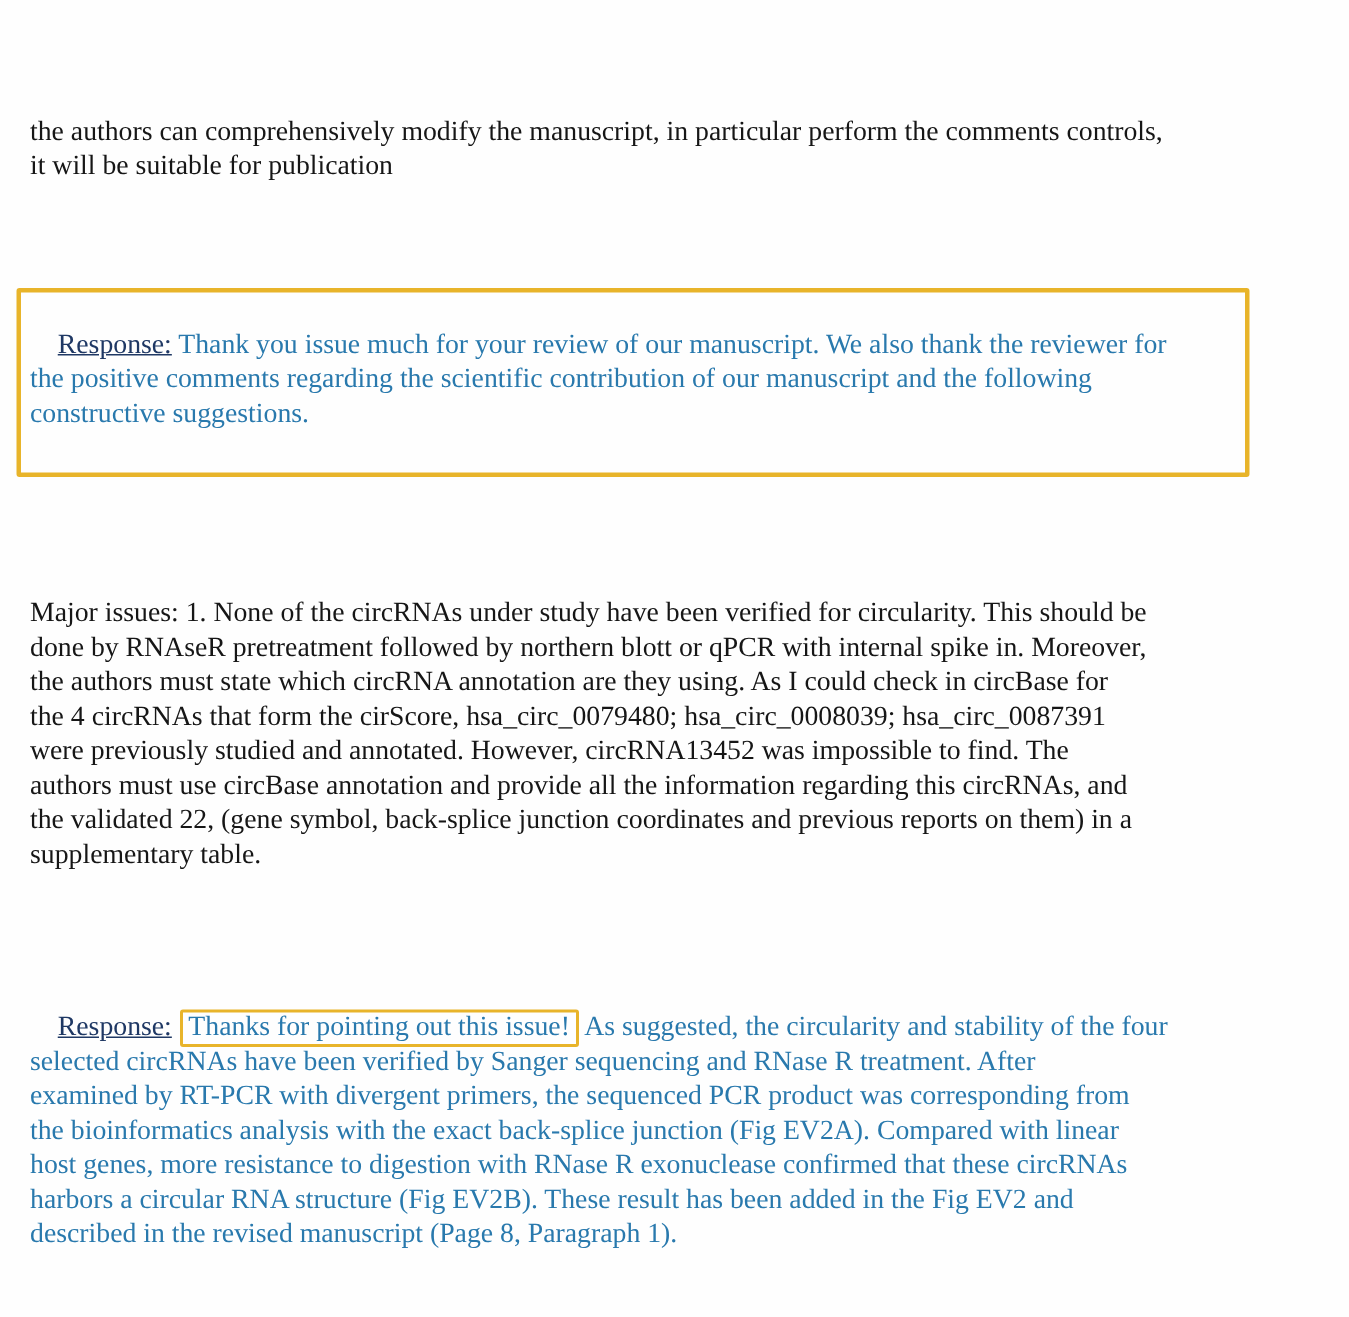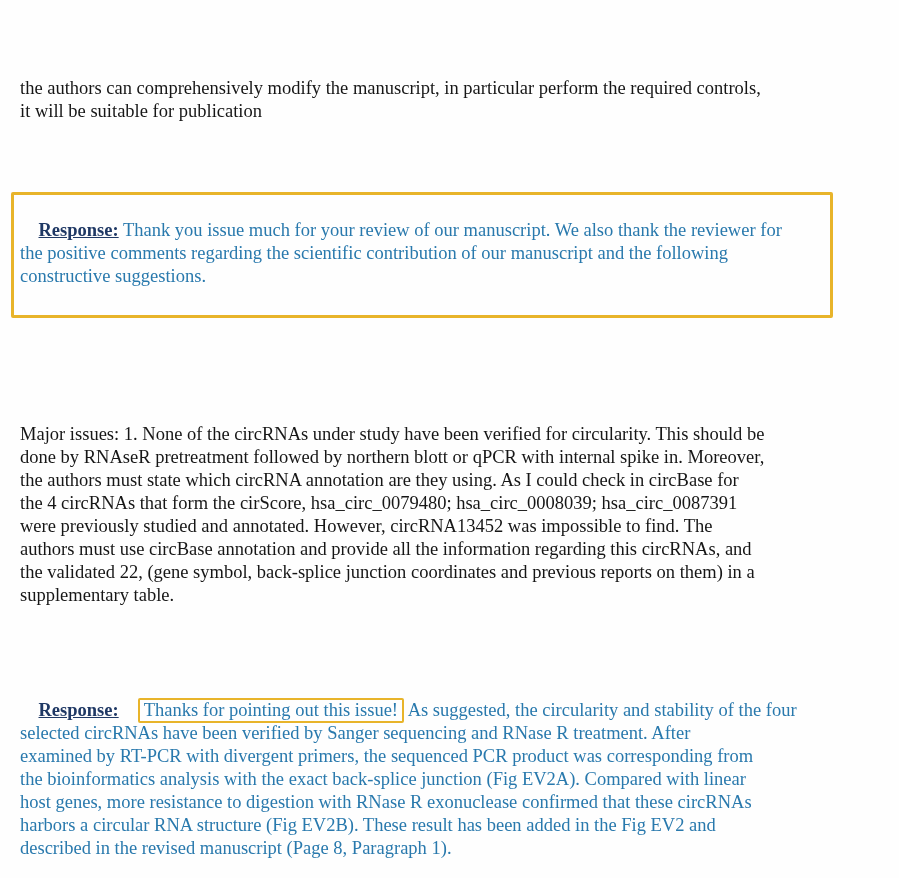--- a/index.html
+++ b/index.html
@@ -18,43 +18,43 @@
     font-size:18.5px;line-height:23px;color:var(--ink);
   }
   .doc{
     padding:8px 22px 0 20px;
     white-space:pre;
   }
   .black{color:var(--ink);}
   .blue{color:var(--blue);}
   .resp-label{
     color:var(--navy);
-    font-weight:bold;
+    font-weight:normal;
     text-decoration:underline;
   }
   .response-box{
     border:3px solid var(--box);
     border-radius:2px;
     margin:0 44px 0 -9px;
     padding:1px 6px 4px 6px;
   }
   .boxed-inline{
     border:2px solid var(--box);
     border-radius:2px;
     padding:0 4px 1px 4px;
-    margin-left:19px;
+    margin-left:5px;
   }
-  .para2{margin-top:36px;}
+  .para2{margin-top:11px;}
 </style>
 </head>
 <body>
 
 <div class="doc">
 
-  <div class="black">the authors can comprehensively modify the manuscript, in particular perform the required controls,
+  <div class="black">the authors can comprehensively modify the manuscript, in particular perform the comments controls,
 it will be suitable for publication</div>
 
   <div class="response-box">
     <span class="resp-label">Response:</span><span class="blue"> Thank you issue much for your review of our manuscript. We also thank the reviewer for
 the positive comments regarding the scientific contribution of our manuscript and the following
 constructive suggestions.</span>
   </div>
 
   <div class="black para2">Major issues: 1. None of the circRNAs under study have been verified for circularity. This should be
 done by RNAseR pretreatment followed by northern blott or qPCR with internal spike in. Moreover,

